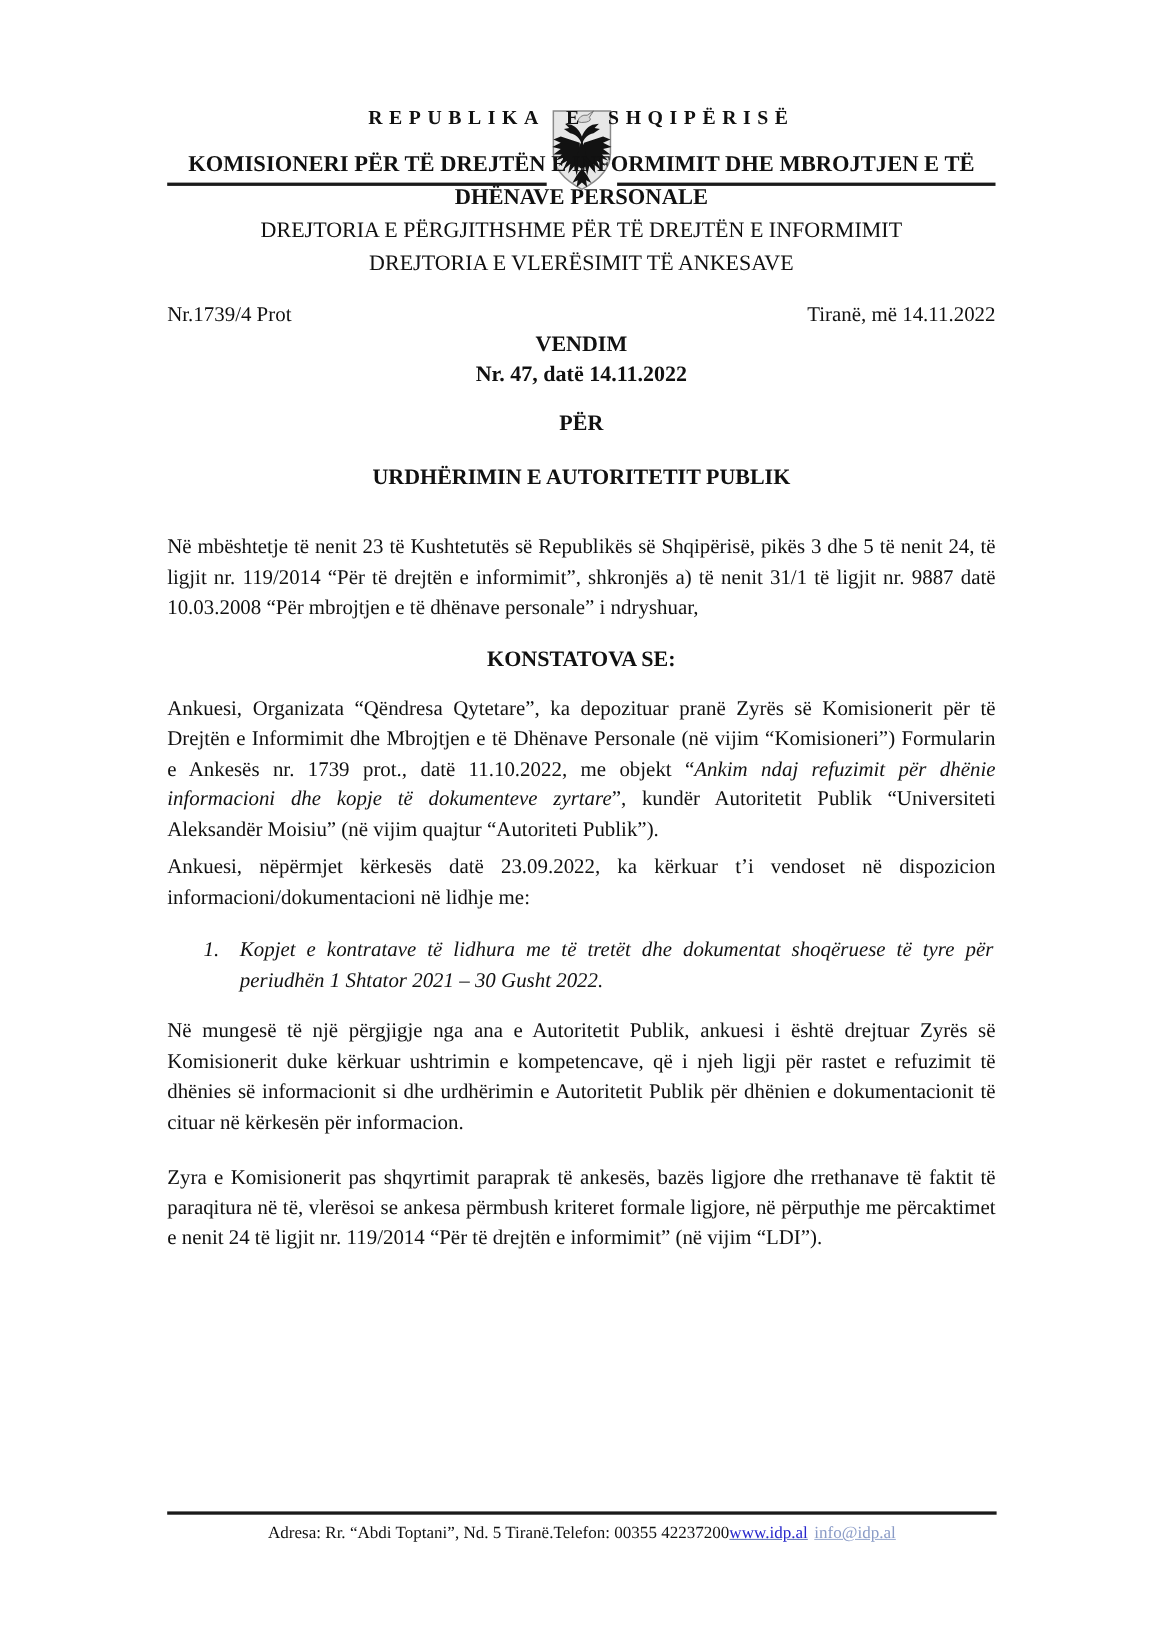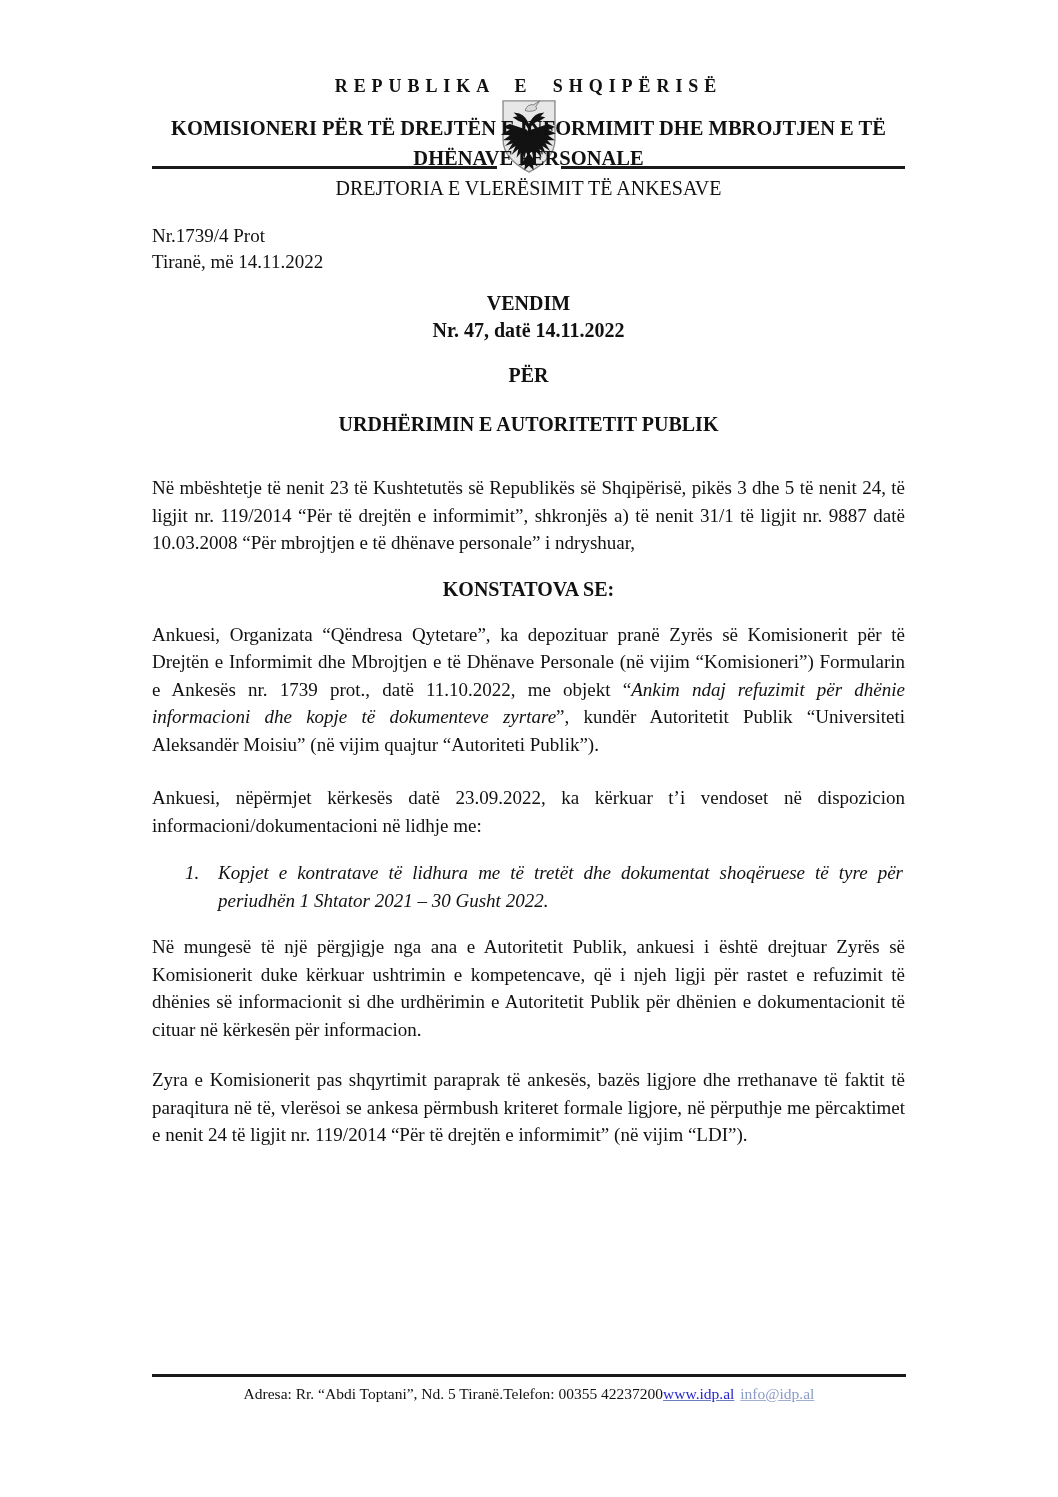--- a/index.html
+++ b/index.html
@@ -21,53 +21,53 @@
   }
   .emblem-wrap {
     position:absolute; left:50%; transform:translateX(-50%); top:99px;
     width:64px; height:75px; background:#ffffff;
     display:flex; justify-content:center; align-items:flex-start;
   }
   .emblem-wrap svg { display:block; }
 
   
   .republic-title {
-    padding-top:75px;
+    padding-top:96px;
     text-align:center; font-weight:bold; font-size:18px; line-height:22px;
     letter-spacing:0.33em; word-spacing:0.55em;
   }
   .institution-name {
     margin-top:16px; text-align:center; font-weight:bold;
     font-size:20.5px; line-height:30px;
   }
   .directorates { text-align:center; font-size:20px; line-height:30px; }
 
   
   .meta-row {
     margin-top:20px; display:flex; justify-content:space-between;
-    font-size:19px; line-height:26px;flex-direction:column;
+    font-size:19px; line-height:26px;
   }
 
   
   .center-heading {
     text-align:center; font-weight:bold; font-size:20px; line-height:27px;
   }
-  .h-vendim   { margin-top:15px; }
+  .h-vendim   { }
   .h-number   { }
   .h-per      { margin-top:18px; }
   .h-subject  { margin-top:22px; }
   .h-findings { margin-top:19px; }
 
   
   .para {
     font-size:19px; line-height:27.5px; text-align:justify;
   }
   .p-legal      { margin-top:36px; }
   .p-complaint  { margin-top:18px; }
-  .p-request    { margin-top:26px; }
+  .p-request    { margin-top:7px; }
   .p-noresponse { margin-top:19px; }
   .p-assessment { margin-top:23px; }
   .para em { font-style:italic; }
 
   
   .request-list { margin-top:20px; display:flex; font-style:italic; font-size:19px; line-height:27.5px; }
   .list-number { width:33px; margin-left:33px; flex:none; }
   .list-text   { flex:1; text-align:justify; padding-right:2px; }
 
   
@@ -118,20 +118,21 @@
   <div class="content">
 
     <div class="republic-title">REPUBLIKA E SHQIPËRISË</div>
 
     <div class="institution-name">
       <div>KOMISIONERI PËR TË DREJTËN E INFORMIMIT DHE MBROJTJEN E TË</div>
       <div>DHËNAVE PERSONALE</div>
     </div>
 
     <div class="directorates">
+      <div>DREJTORIA E PËRGJITHSHME PËR TË DREJTËN E INFORMIMIT</div>
       <div>DREJTORIA E VLERËSIMIT TË ANKESAVE</div>
     </div>
 
     <div class="meta-row">
       <span>Nr.1739/4 Prot</span>
       <span>Tiranë, më 14.11.2022</span>
     </div>
 
     <div class="center-heading h-vendim">VENDIM</div>
     <div class="center-heading h-number">Nr. 47, datë 14.11.2022</div>

